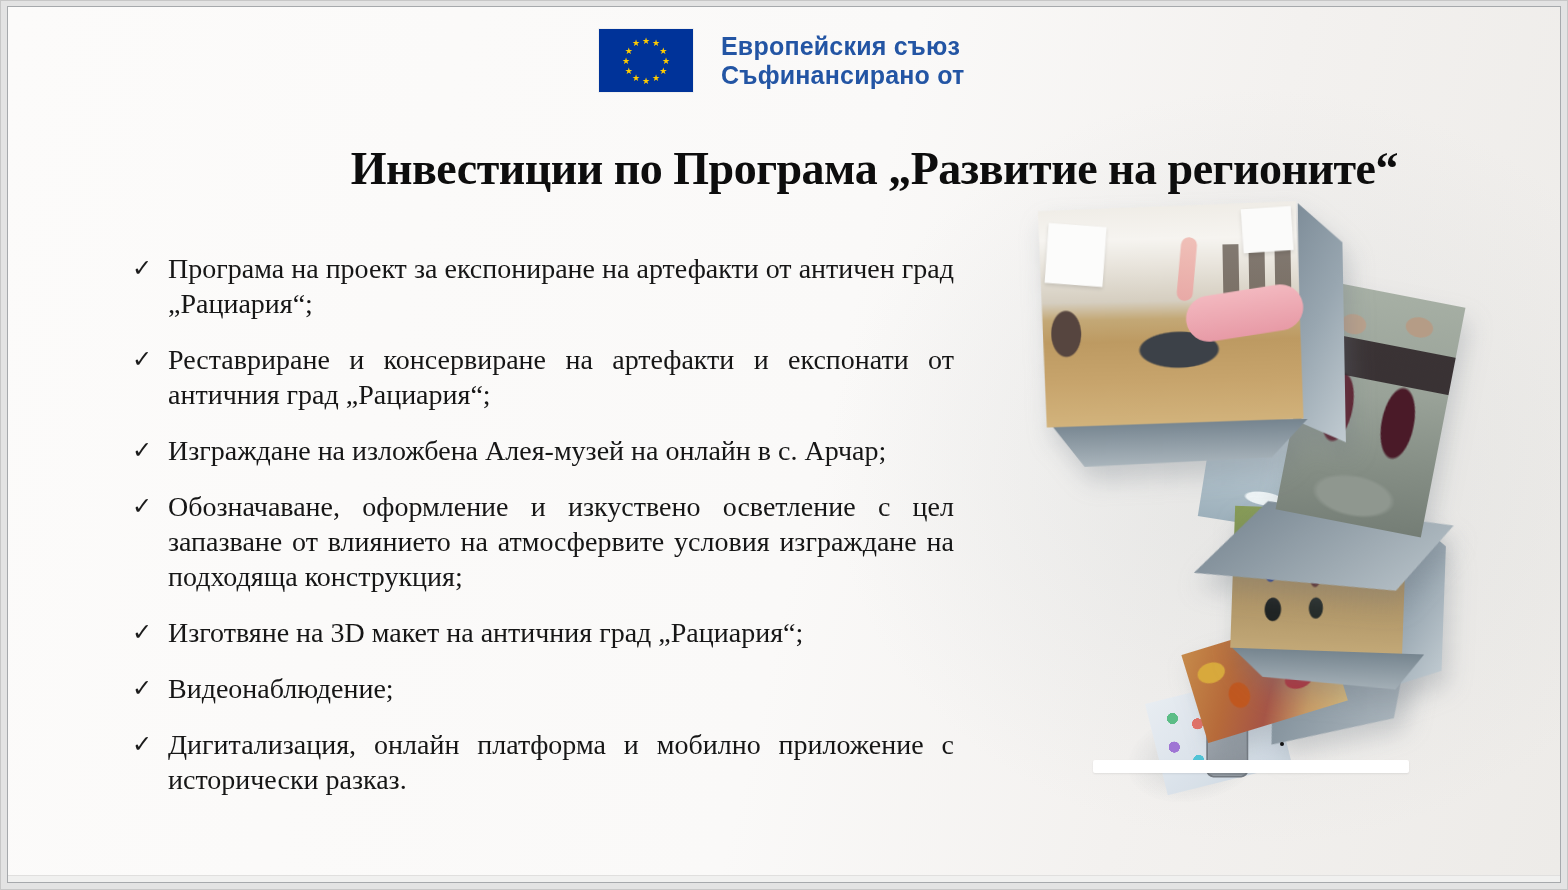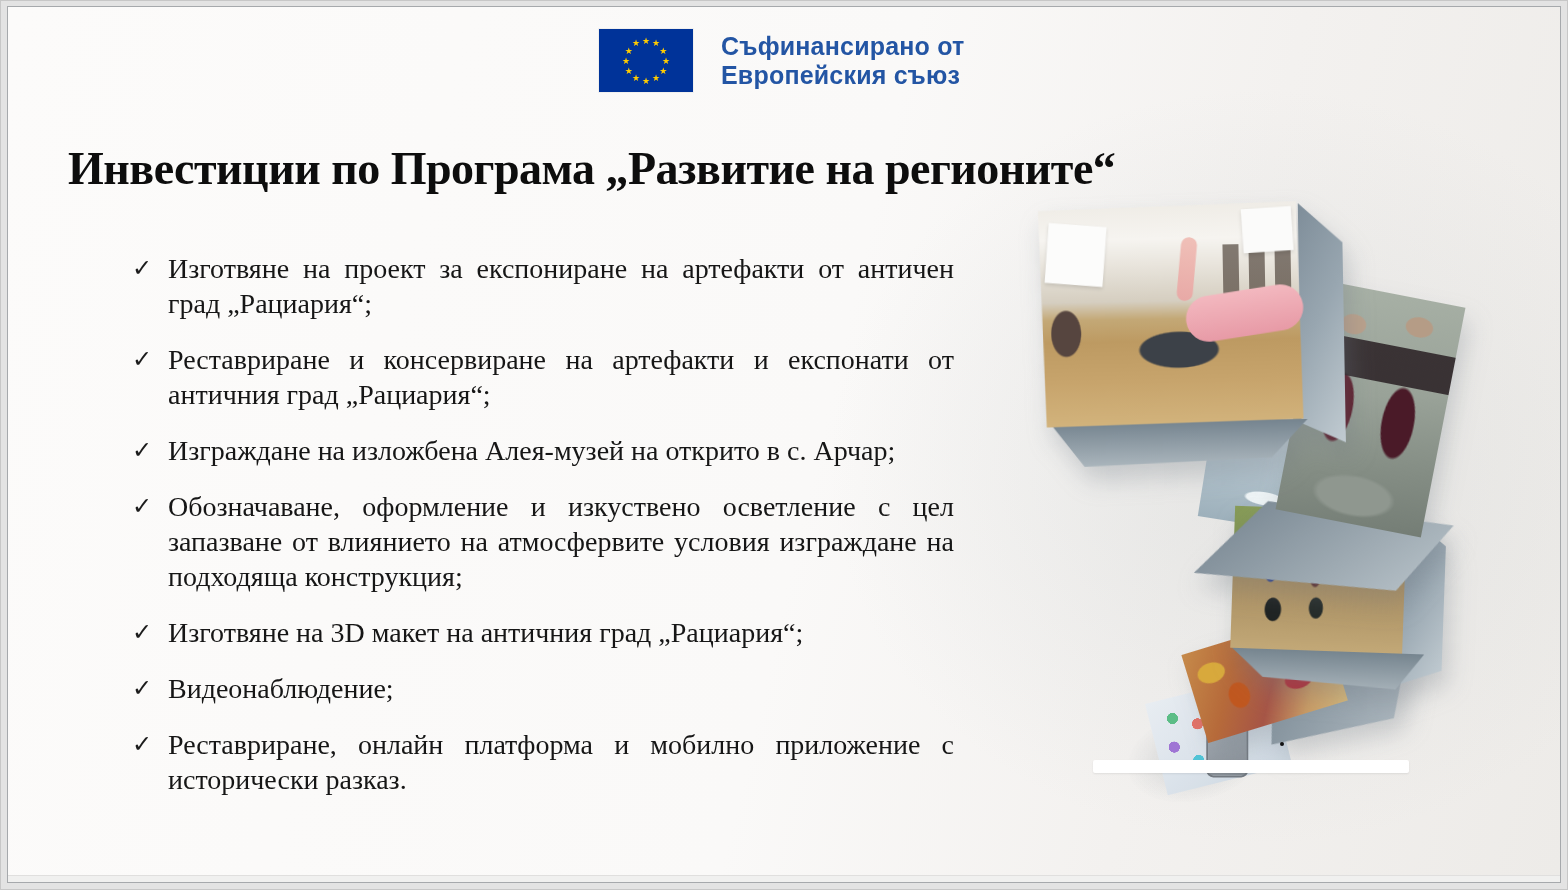--- a/index.html
+++ b/index.html
@@ -20,21 +20,21 @@
            background:#f0f0ef; border-top:1px solid #e0dfde; }
 
   
   .eu-block { position:absolute; left:591px; top:22px; display:flex; align-items:center; gap:28px; }
   .eu-flag { width:94px; height:63px; display:block; box-shadow:0 0 0 1px rgba(0,0,0,.04); }
   .eu-text { font-family:"Liberation Sans", sans-serif; font-weight:bold;
              font-size:25px; line-height:29px; color:#2355A4; letter-spacing:.2px; }
 
   
   .title { position:absolute; left:60px; top:136px; width:1330px;
-           text-align:left; font-weight:bold; font-size:46px; line-height:52px;
+           text-align:right; font-weight:bold; font-size:46px; line-height:52px;
            color:#0d0d0d; letter-spacing:-.5px; }
 
   
   .body-col { position:absolute; left:84px; top:244px; width:862px;
               font-size:28px; line-height:35px; color:#161616; }
   .intro { text-align:justify; text-indent:40px; margin-bottom:17px; }
   ul.bullets { list-style:none; padding-left:40px; }
   ul.bullets li { display:flex; align-items:flex-start; margin-bottom:21px; }
   .check { flex:0 0 36px; font-family:"DejaVu Sans", sans-serif; font-size:24px;
            line-height:35px; color:#1c1c1c; }
@@ -169,62 +169,62 @@
           <text x="57" y="51.8" fill="#FFCC00">★</text>
           <text x="47" y="54.5" fill="#FFCC00">★</text>
           <text x="37" y="51.8" fill="#FFCC00">★</text>
           <text x="29.7" y="44.5" fill="#FFCC00">★</text>
           <text x="27" y="34.5" fill="#FFCC00">★</text>
           <text x="29.7" y="24.5" fill="#FFCC00">★</text>
           <text x="37" y="17.2" fill="#FFCC00">★</text>
         </g>
       </svg>
       <div class="eu-text">
+        <div>Европейския съюз</div>
         <div>Съфинансирано от</div>
-        <div>Европейския съюз</div>
       </div>
     </div>
 
     <h1 class="title">Инвестиции по Програма „Развитие на регионите“</h1>
 
     <div class="body-col">
       <ul class="bullets">
         <li>
           <span class="check">✓</span>
-          <span class="btxt">Изготвяне на проект за експониране на артефакти от античен град „Рациария“;</span>
+          <span class="btxt">Програма на проект за експониране на артефакти от античен град „Рациария“;</span>
         </li>
 
         <li>
           <span class="check">✓</span>
           <span class="btxt">Реставриране и консервиране на артефакти и експонати от античния град „Рациария“;</span>
         </li>
 
         <li>
           <span class="check">✓</span>
-          <span class="btxt">Изграждане на изложбена Алея-музей на открито в с. Арчар;</span>
+          <span class="btxt">Изграждане на изложбена Алея-музей на онлайн в с. Арчар;</span>
         </li>
 
         <li>
           <span class="check">✓</span>
           <span class="btxt">Обозначаване, оформление и изкуствено осветление с цел запазване от влиянието на атмосфервите условия изграждане на подходяща конструкция;</span>
         </li>
 
         <li>
           <span class="check">✓</span>
           <span class="btxt">Изготвяне на 3D макет на античния град „Рациария“;</span>
         </li>
 
         <li>
           <span class="check">✓</span>
           <span class="btxt">Видеонаблюдение;</span>
         </li>
 
         <li>
           <span class="check">✓</span>
-          <span class="btxt">Реставриране, онлайн платформа и мобилно приложение с исторически разказ.</span>
+          <span class="btxt">Дигитализация, онлайн платформа и мобилно приложение с исторически разказ.</span>
         </li>
       </ul>
 
     </div>
 
     <div class="collage">
 
       <div class="cube cube1">
         <div class="side side-r"></div>
         <div class="side-b"></div>

